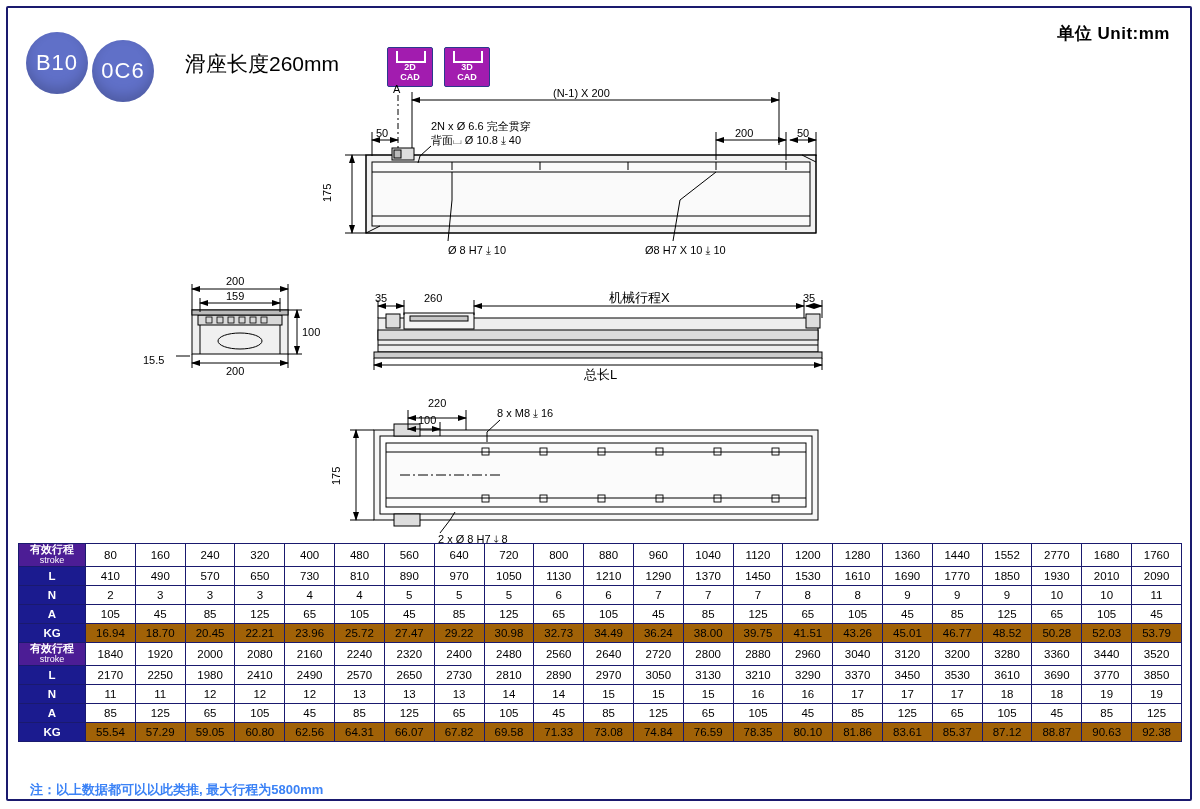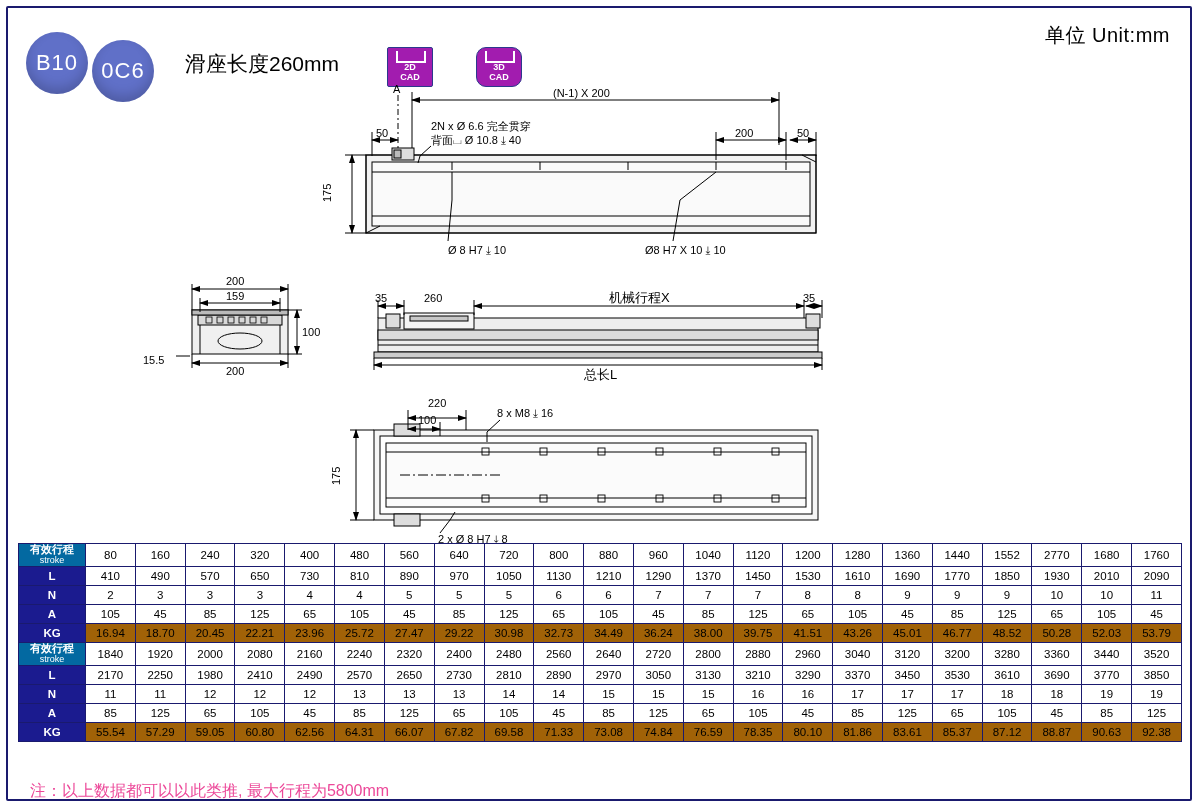--- a/index.html
+++ b/index.html
@@ -10,21 +10,21 @@
     color:#000;
     position:relative;
     overflow:hidden;
   }
   .page-border{
     position:absolute;left:6px;top:6px;width:1186px;height:795px;
     border:2px solid #1a1a6e;box-sizing:border-box;border-radius:2px;
   }
   
   .unit-label{
-    position:absolute;right:30px;top:22px;font-size:20px;font-weight:normal;letter-spacing:.5px;
+    position:absolute;right:30px;top:22px;font-size:17px;font-weight:bold;letter-spacing:.5px;
   }
   .badge{
     position:absolute;border-radius:50%;
     background:#6070c8;color:#fff;display:flex;align-items:center;justify-content:center;
     font-size:22px;font-weight:normal;letter-spacing:1px;
     box-shadow:inset 0 -6px 12px rgba(0,0,0,.18);
   }
   #badge-b10{left:26px;top:32px;width:62px;height:62px;}
   #badge-0c6{left:92px;top:40px;width:62px;height:62px;}
   .title-text{
@@ -33,46 +33,46 @@
   .cad-btn{
     position:absolute;width:46px;height:40px;background:#a21caf;border:1px solid #2b3a8c;
     color:#fff;font-size:9px;line-height:10px;text-align:center;padding-top:14px;box-sizing:border-box;
     font-weight:bold;border-radius:2px;
   }
   .cad-btn::before{
     content:"";position:absolute;left:8px;top:3px;width:30px;height:12px;
     border:2px solid #fff;border-top:none;box-sizing:border-box;
   }
   #cad-2d{left:387px;top:47px;}
-  #cad-3d{left:476px;top:47px;border-radius:10px;}
+  #cad-3d{left:444px;top:47px;}
 
   
   .drawing{position:absolute;left:0;top:0;width:1200px;height:545px;}
   .drawing svg{position:absolute;left:0;top:0;}
 
   
   .table-wrap{position:absolute;left:18px;top:543px;width:1164px;}
   table{border-collapse:collapse;width:100%;table-layout:fixed;}
   td,th{
     border:1px solid #1a1a6e;
     font-size:11.5px;text-align:center;height:18px;padding:0;
     font-family:"Liberation Sans", sans-serif;
   }
   th.rowhead{
-    background:#0369a1;color:#fff;font-size:11px;font-weight:bold;width:66px;
+    background:#4c1d95;color:#fff;font-size:11px;font-weight:bold;width:66px;
     line-height:11px;
   }
   th.rowhead small{display:block;font-size:9px;font-weight:normal;text-align:center;}
   td.rowhead-lbl{
     background:#1b1b8f;color:#fff;font-size:11.5px;font-weight:bold;width:66px;
   }
   tr.kg td{background:#a16207;}
   tr.kg td.rowhead-lbl{background:#1b1b8f;}
   .note{
-    position:absolute;left:30px;top:781px;color:#ec4899;font-size:16px;font-weight:normal;
+    position:absolute;left:30px;top:781px;color:#3b82f6;font-size:13px;font-weight:bold;
   }
 </style>
 </head>
 <body>
 
 <div class="page-border"></div>
 
 <div class="unit-label">单位 Unit:mm</div>
 
 <div class="badge" id="badge-b10">B10</div>

